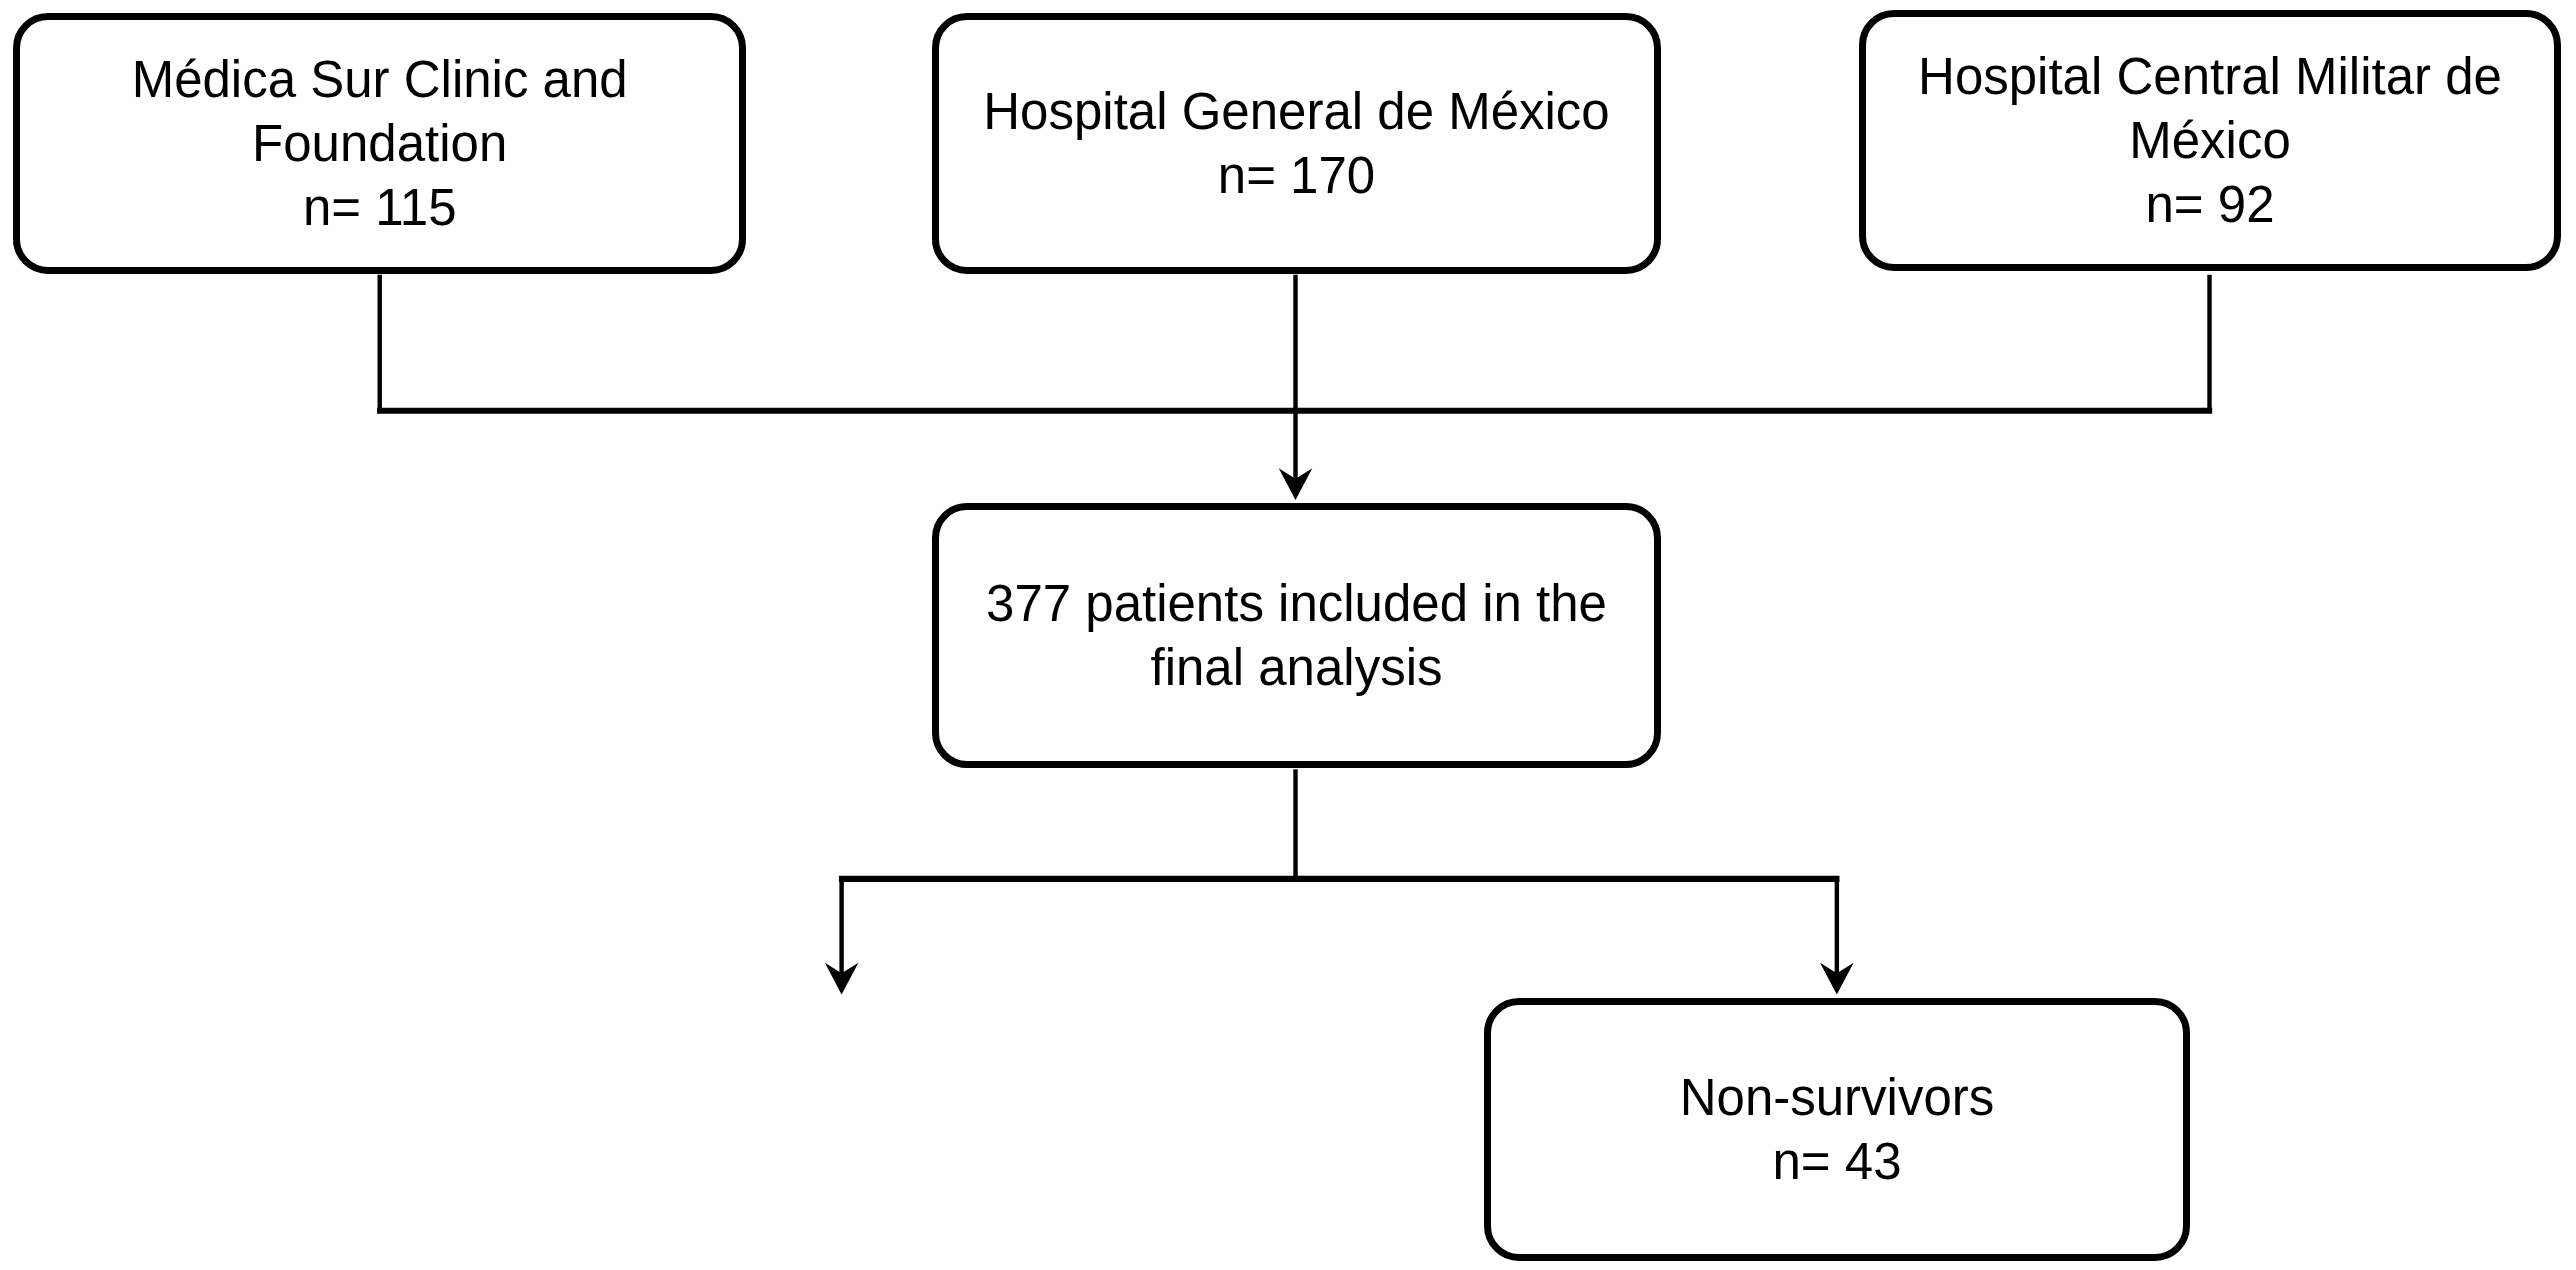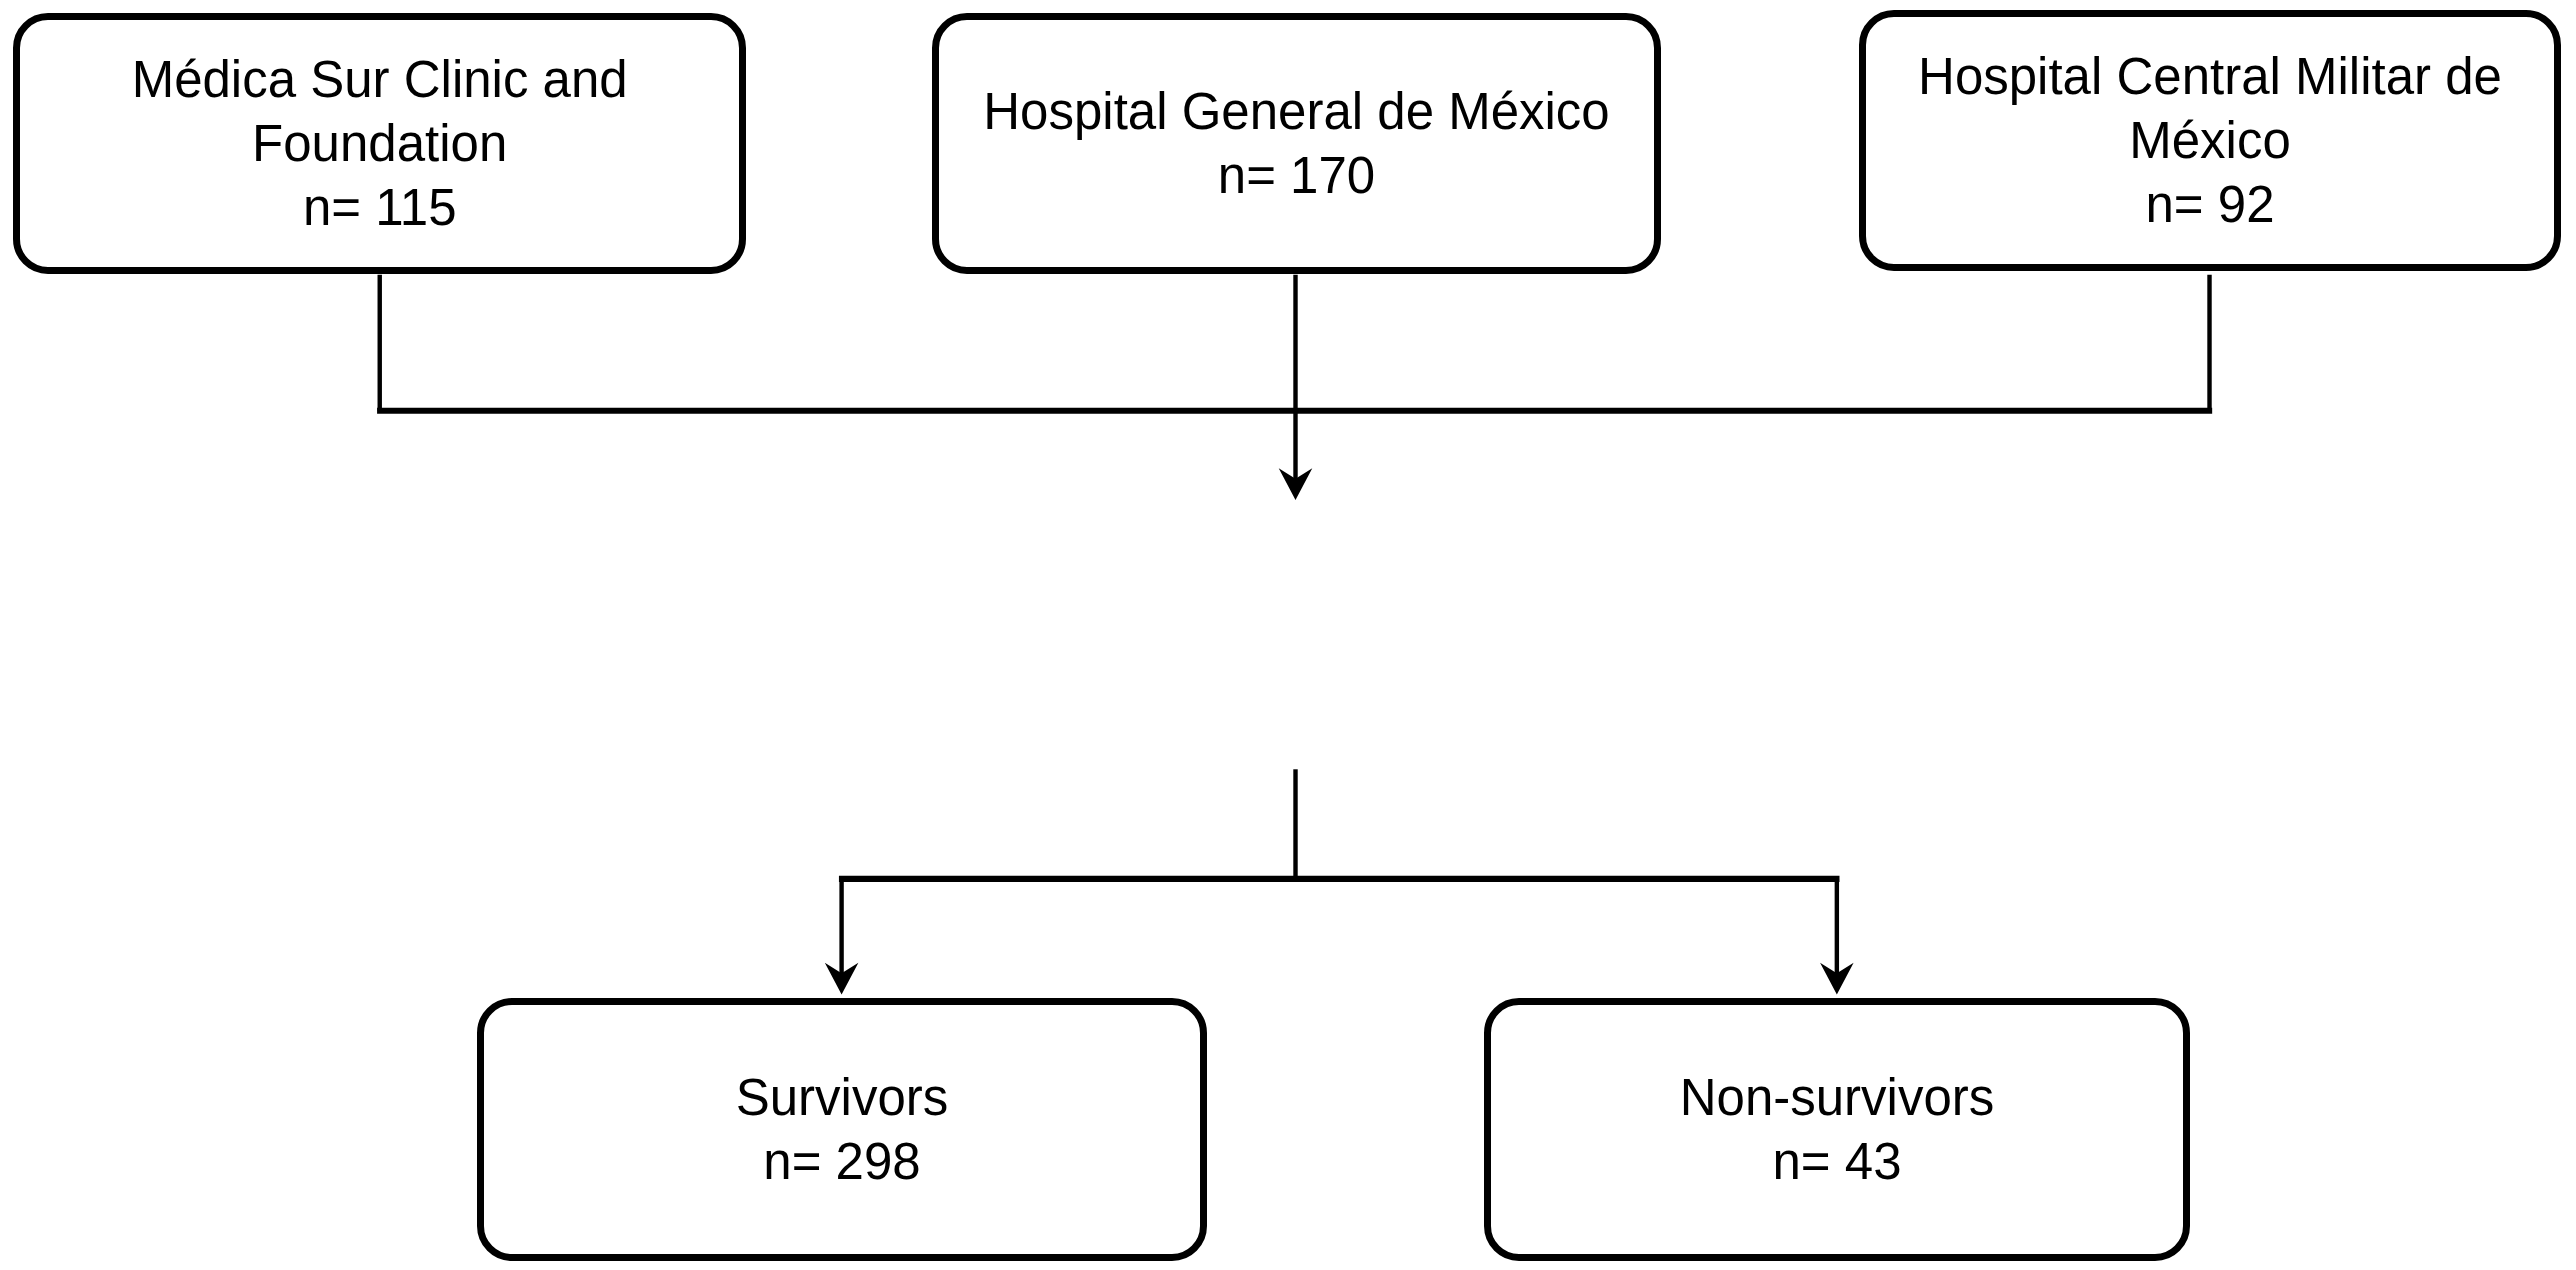--- a/index.html
+++ b/index.html
@@ -85,25 +85,25 @@
     <div class="node-label">Hospital General de México
 n= 170</div>
   </div>
 
   <div class="node node-militar">
     <div class="node-label">Hospital Central Militar de
 México
 n= 92</div>
   </div>
 
+  <div class="node node-included">
+    <div class="node-label">377 patients included in the
+final analysis</div>
+  </div>
 
-  <div class="node node-survivors">
-    <div class="node-label">Survivors
-n= 298</div>
-  </div>
 
   <div class="node node-nonsurv">
     <div class="node-label">Non-survivors
 n= 43</div>
   </div>
 
 </div>
 
 
 </body></html>

